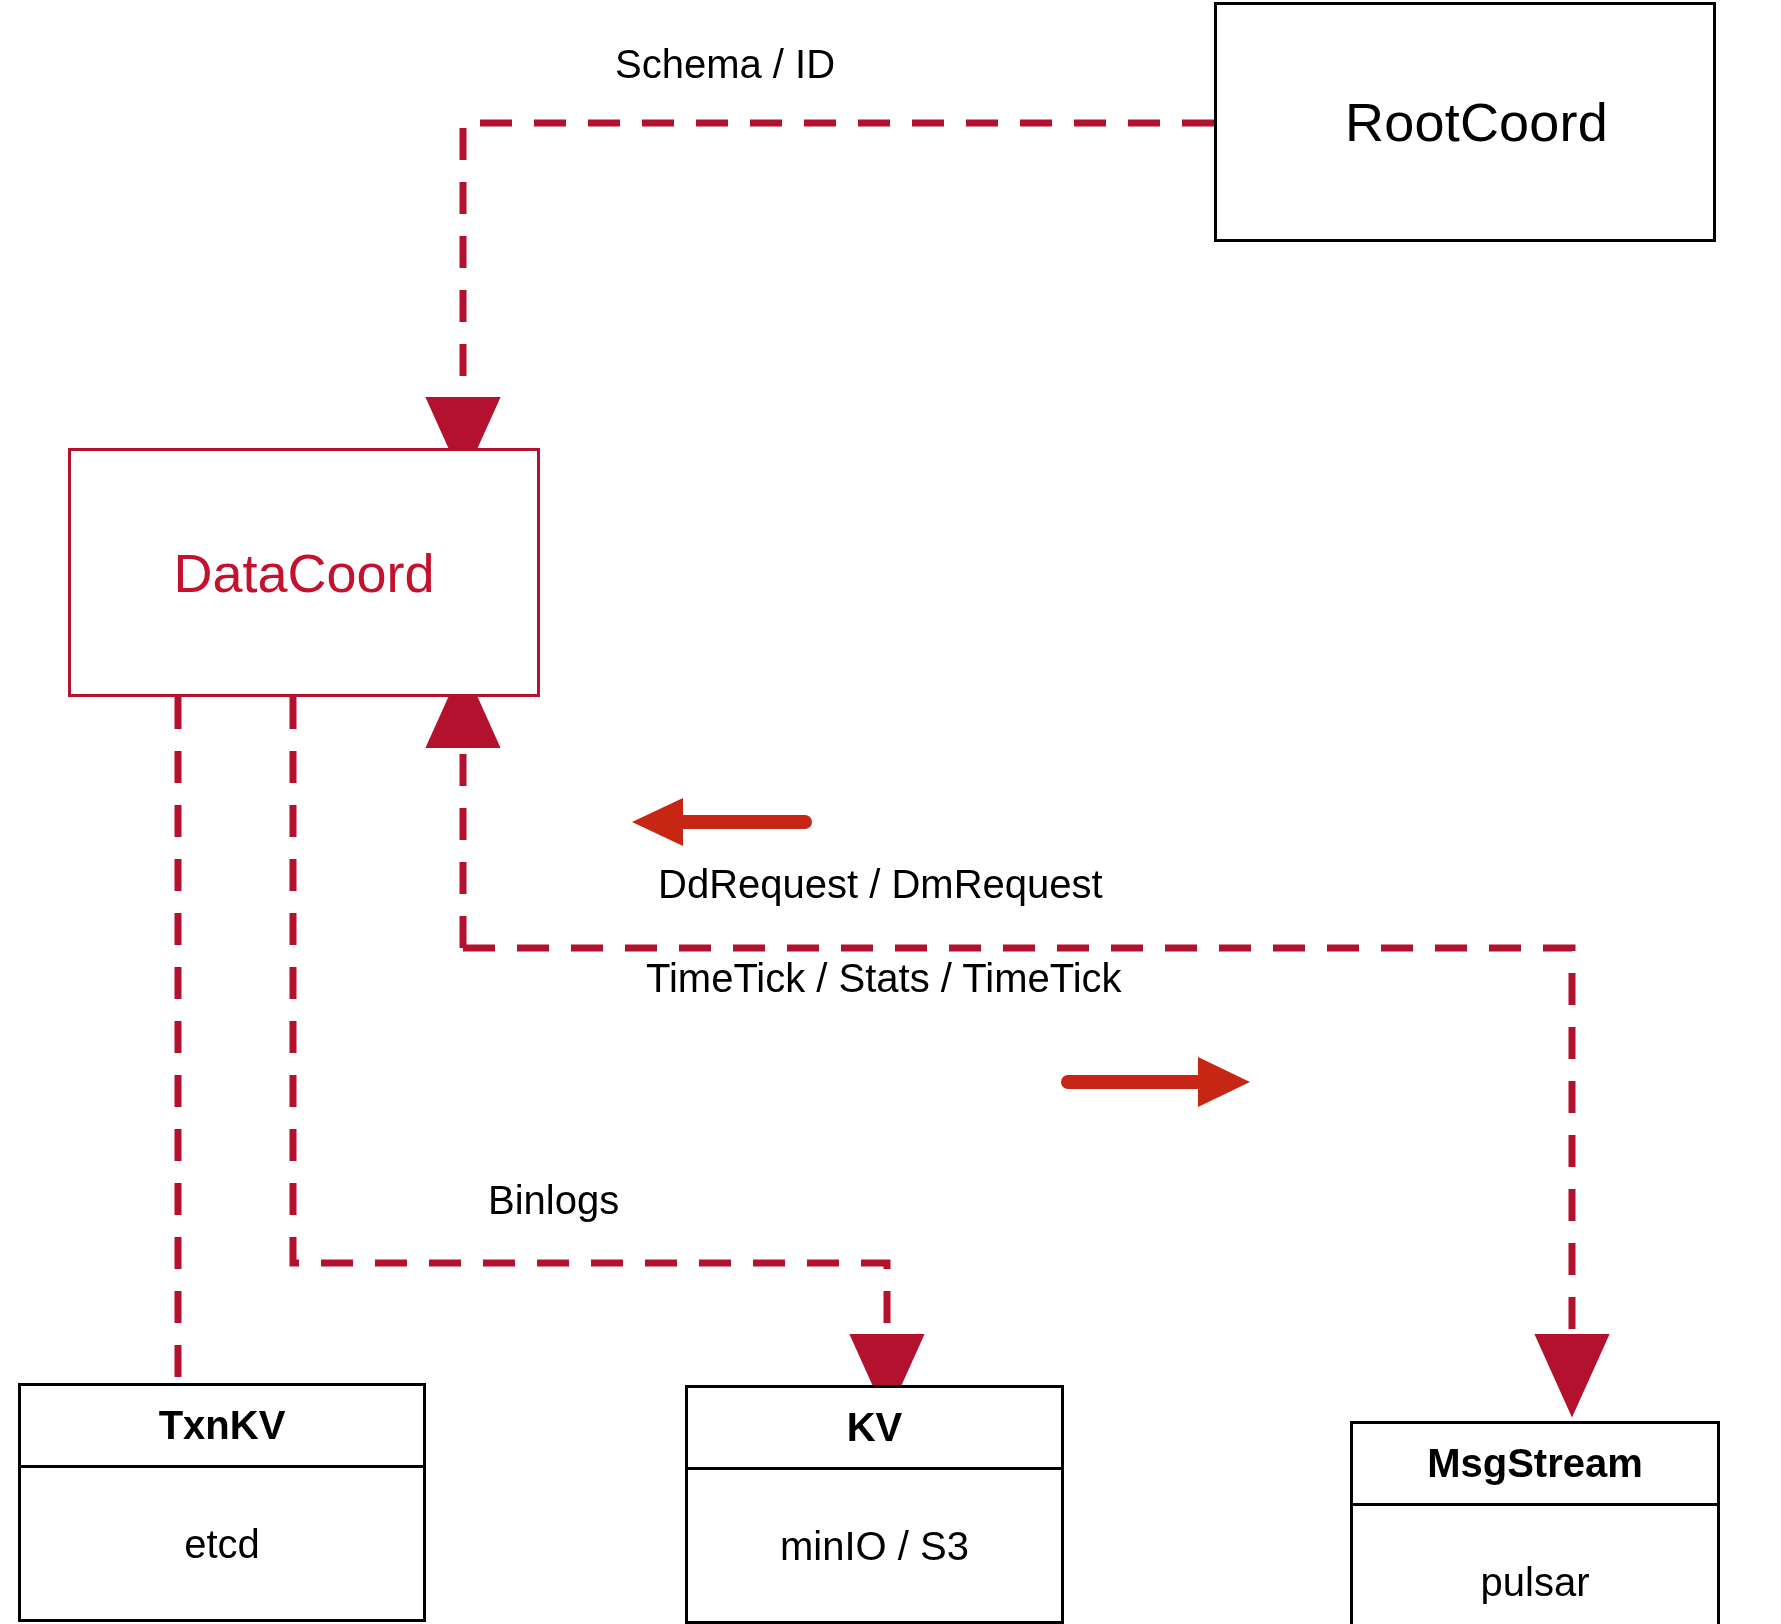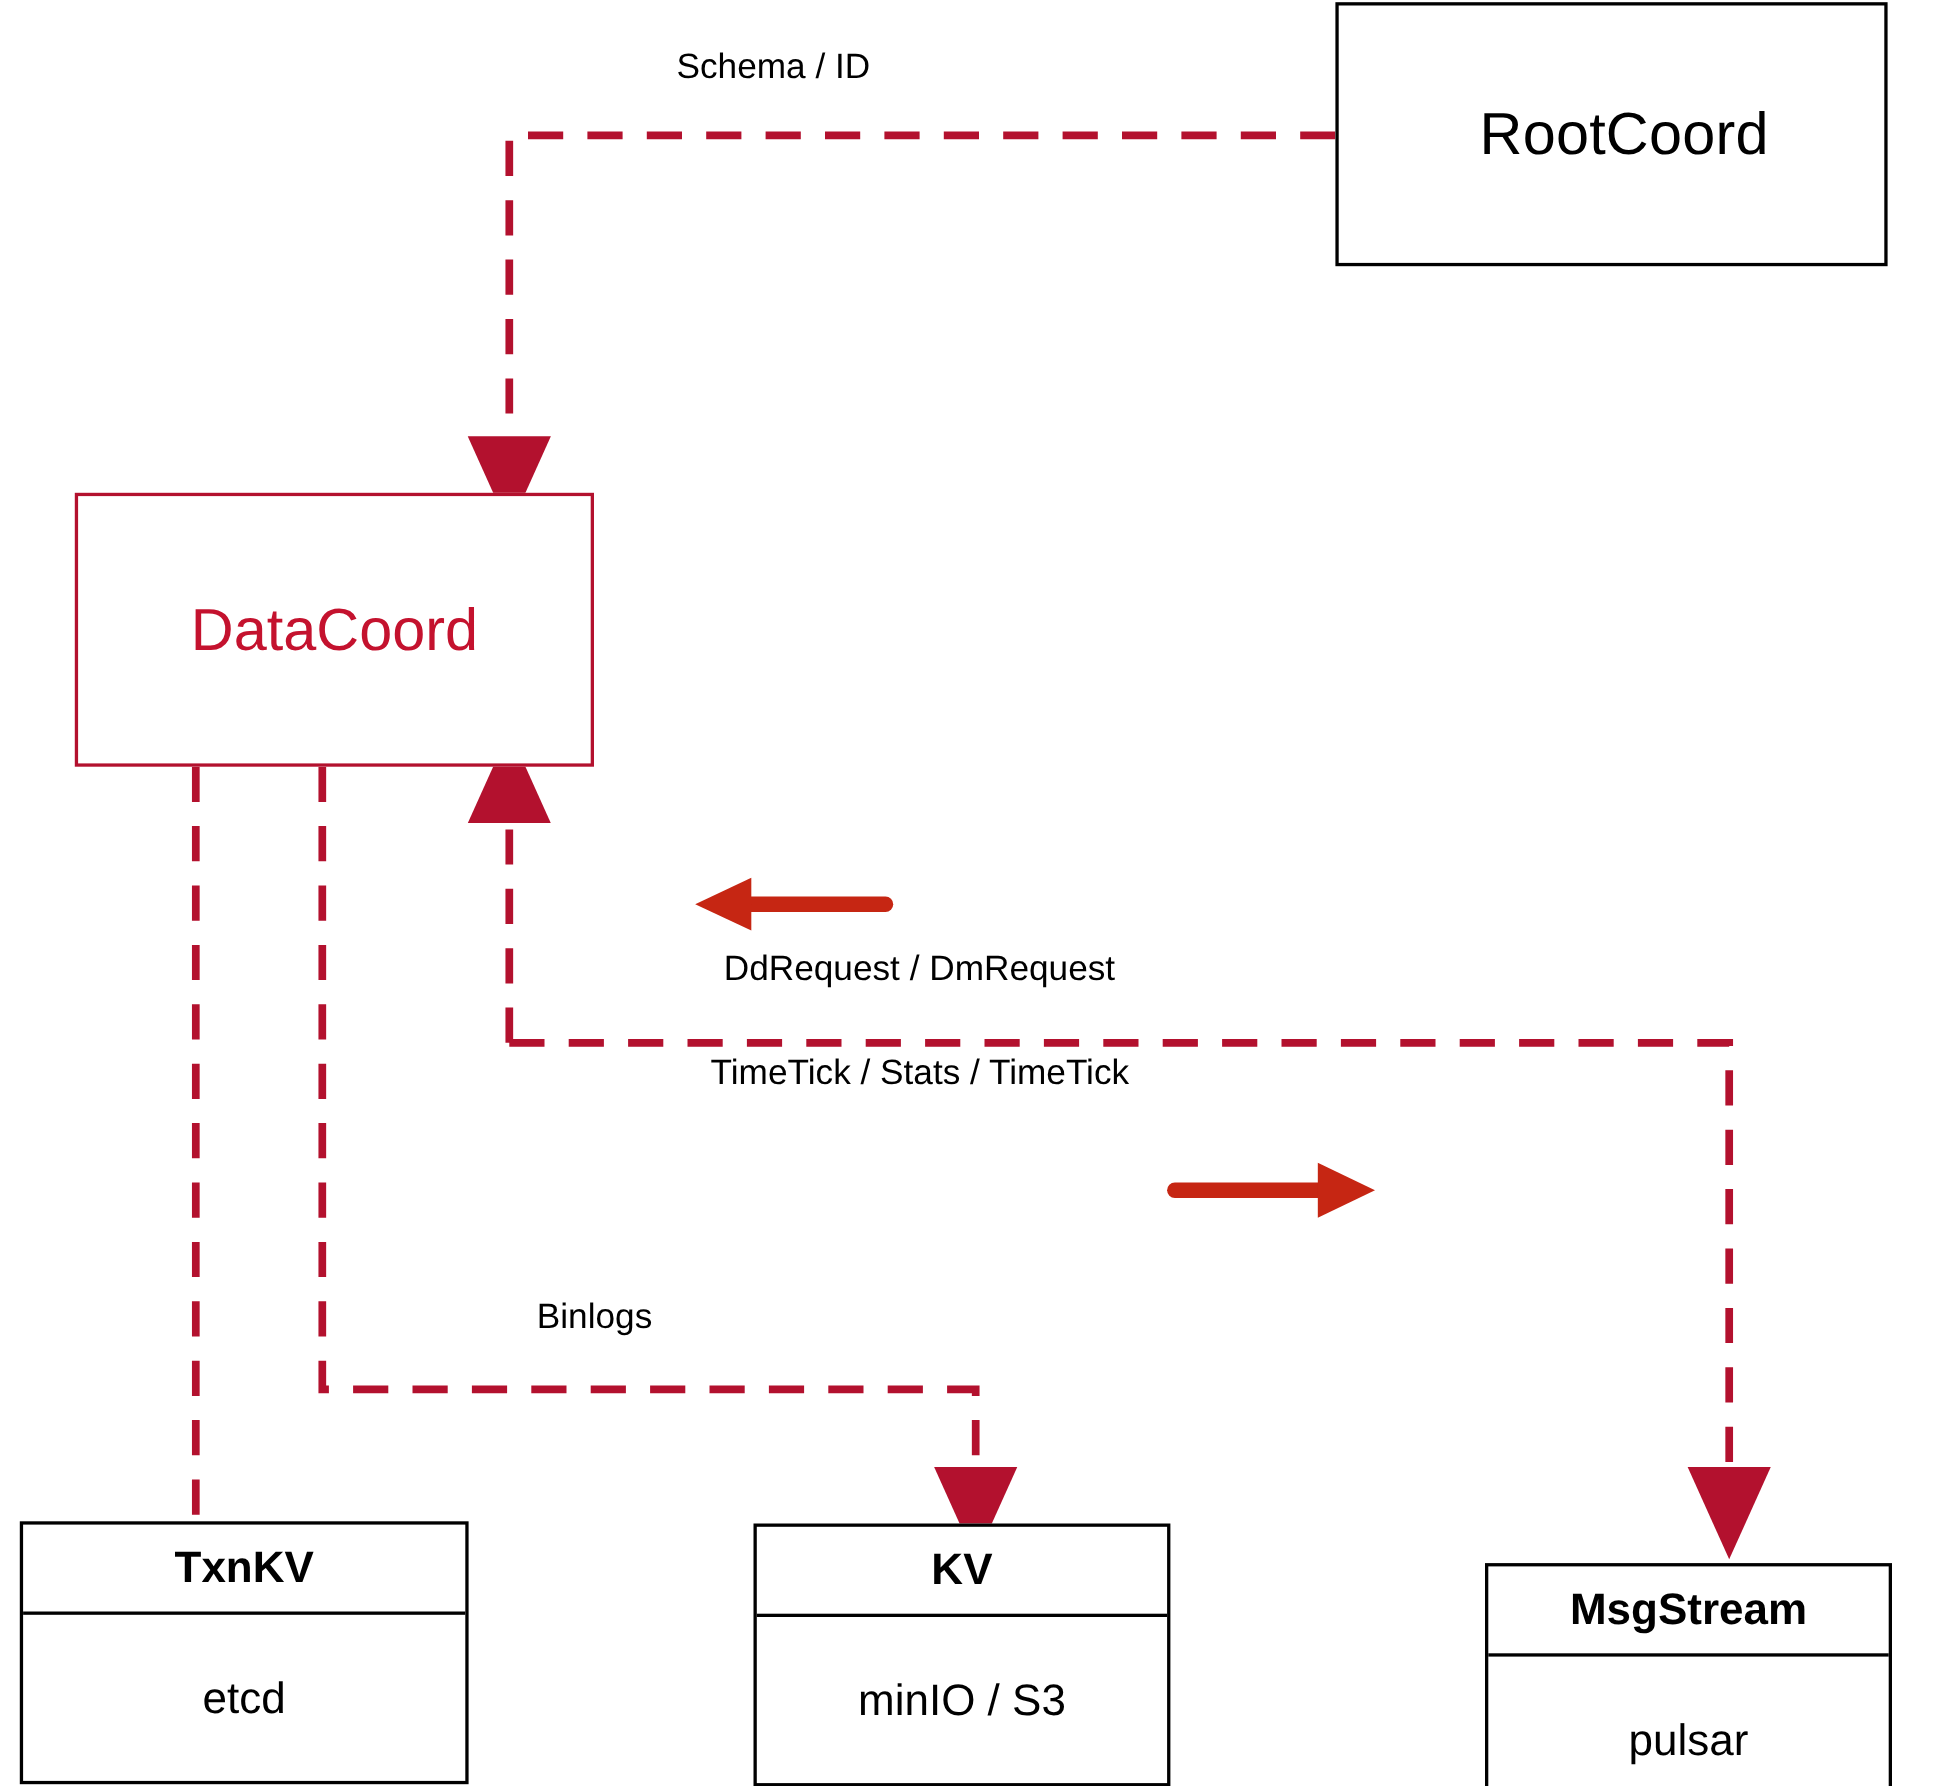--- a/index.html
+++ b/index.html
@@ -74,21 +74,21 @@
     align-items: center;
     justify-content: center;
     font-size: 40px;
     color: #000000;
     line-height: 1.45;
     text-align: center;
     padding: 0 6px;
   }
   .edge-label {
     position: absolute;
-    font-size: 32px;
+    font-size: 40px;
     color: #000000;
     white-space: nowrap;
     line-height: 1;
   }
 </style>
 </head>
 <body>
 
 <div id="diagram-root">
 

